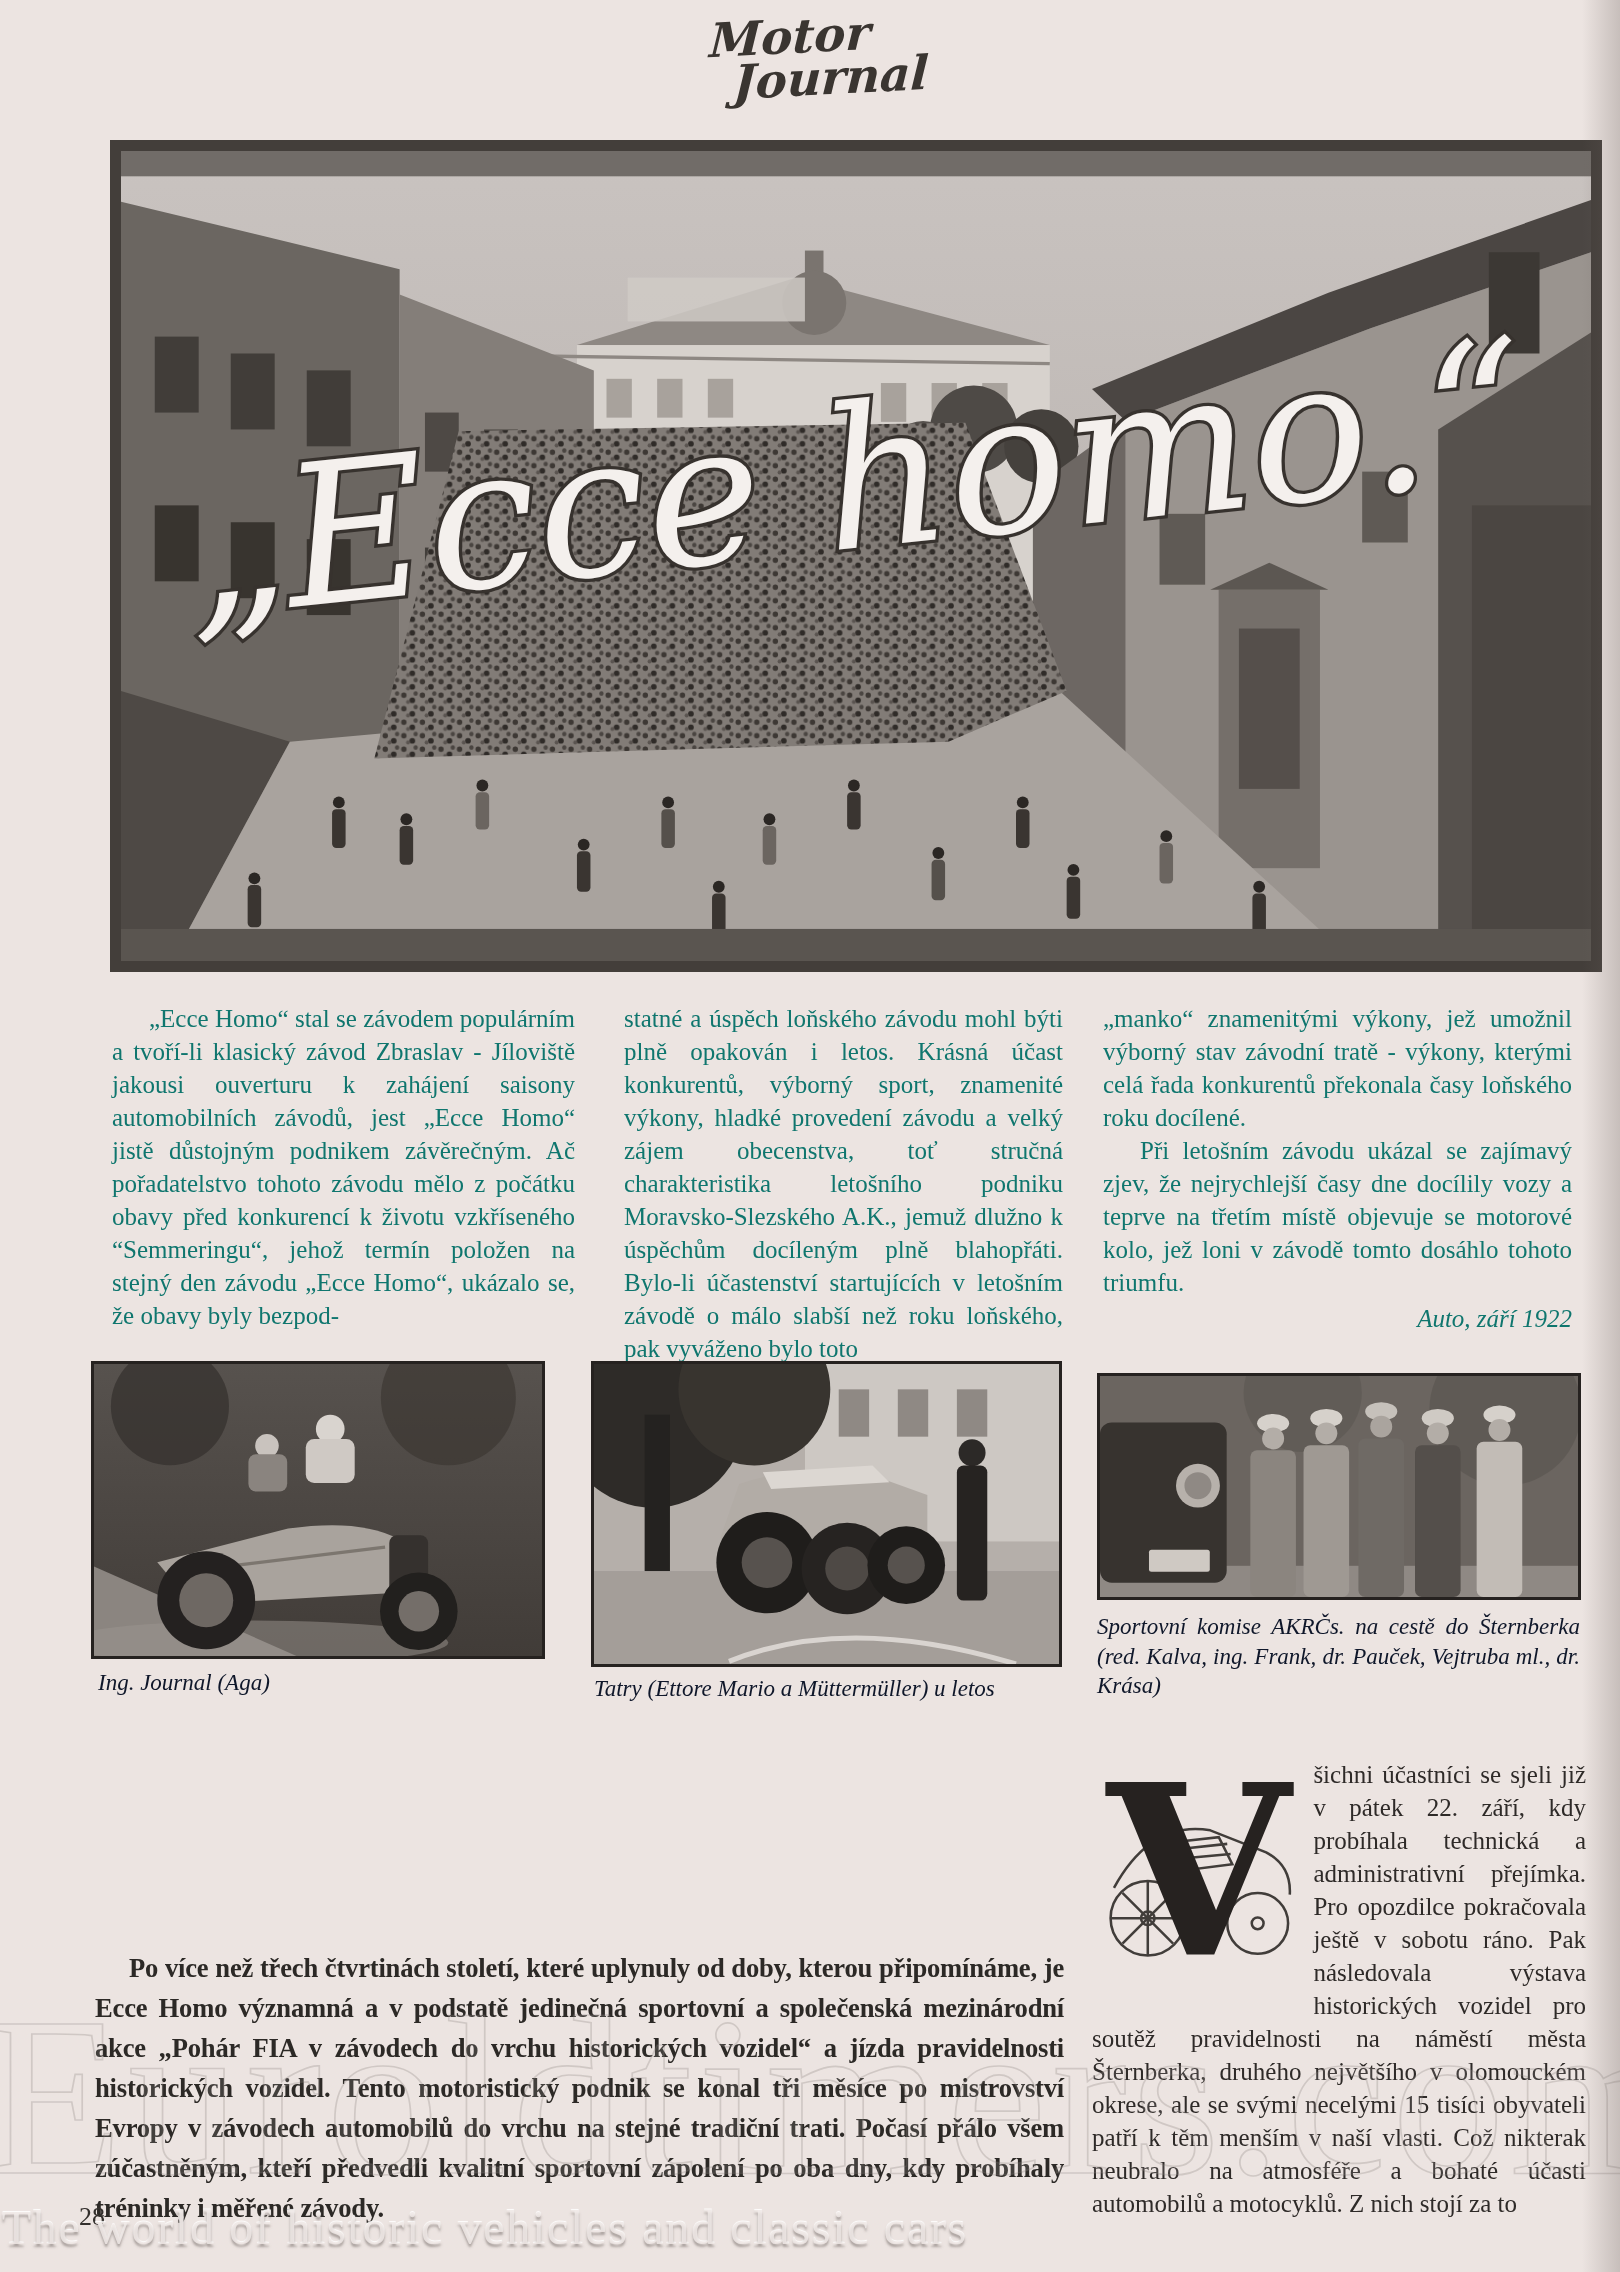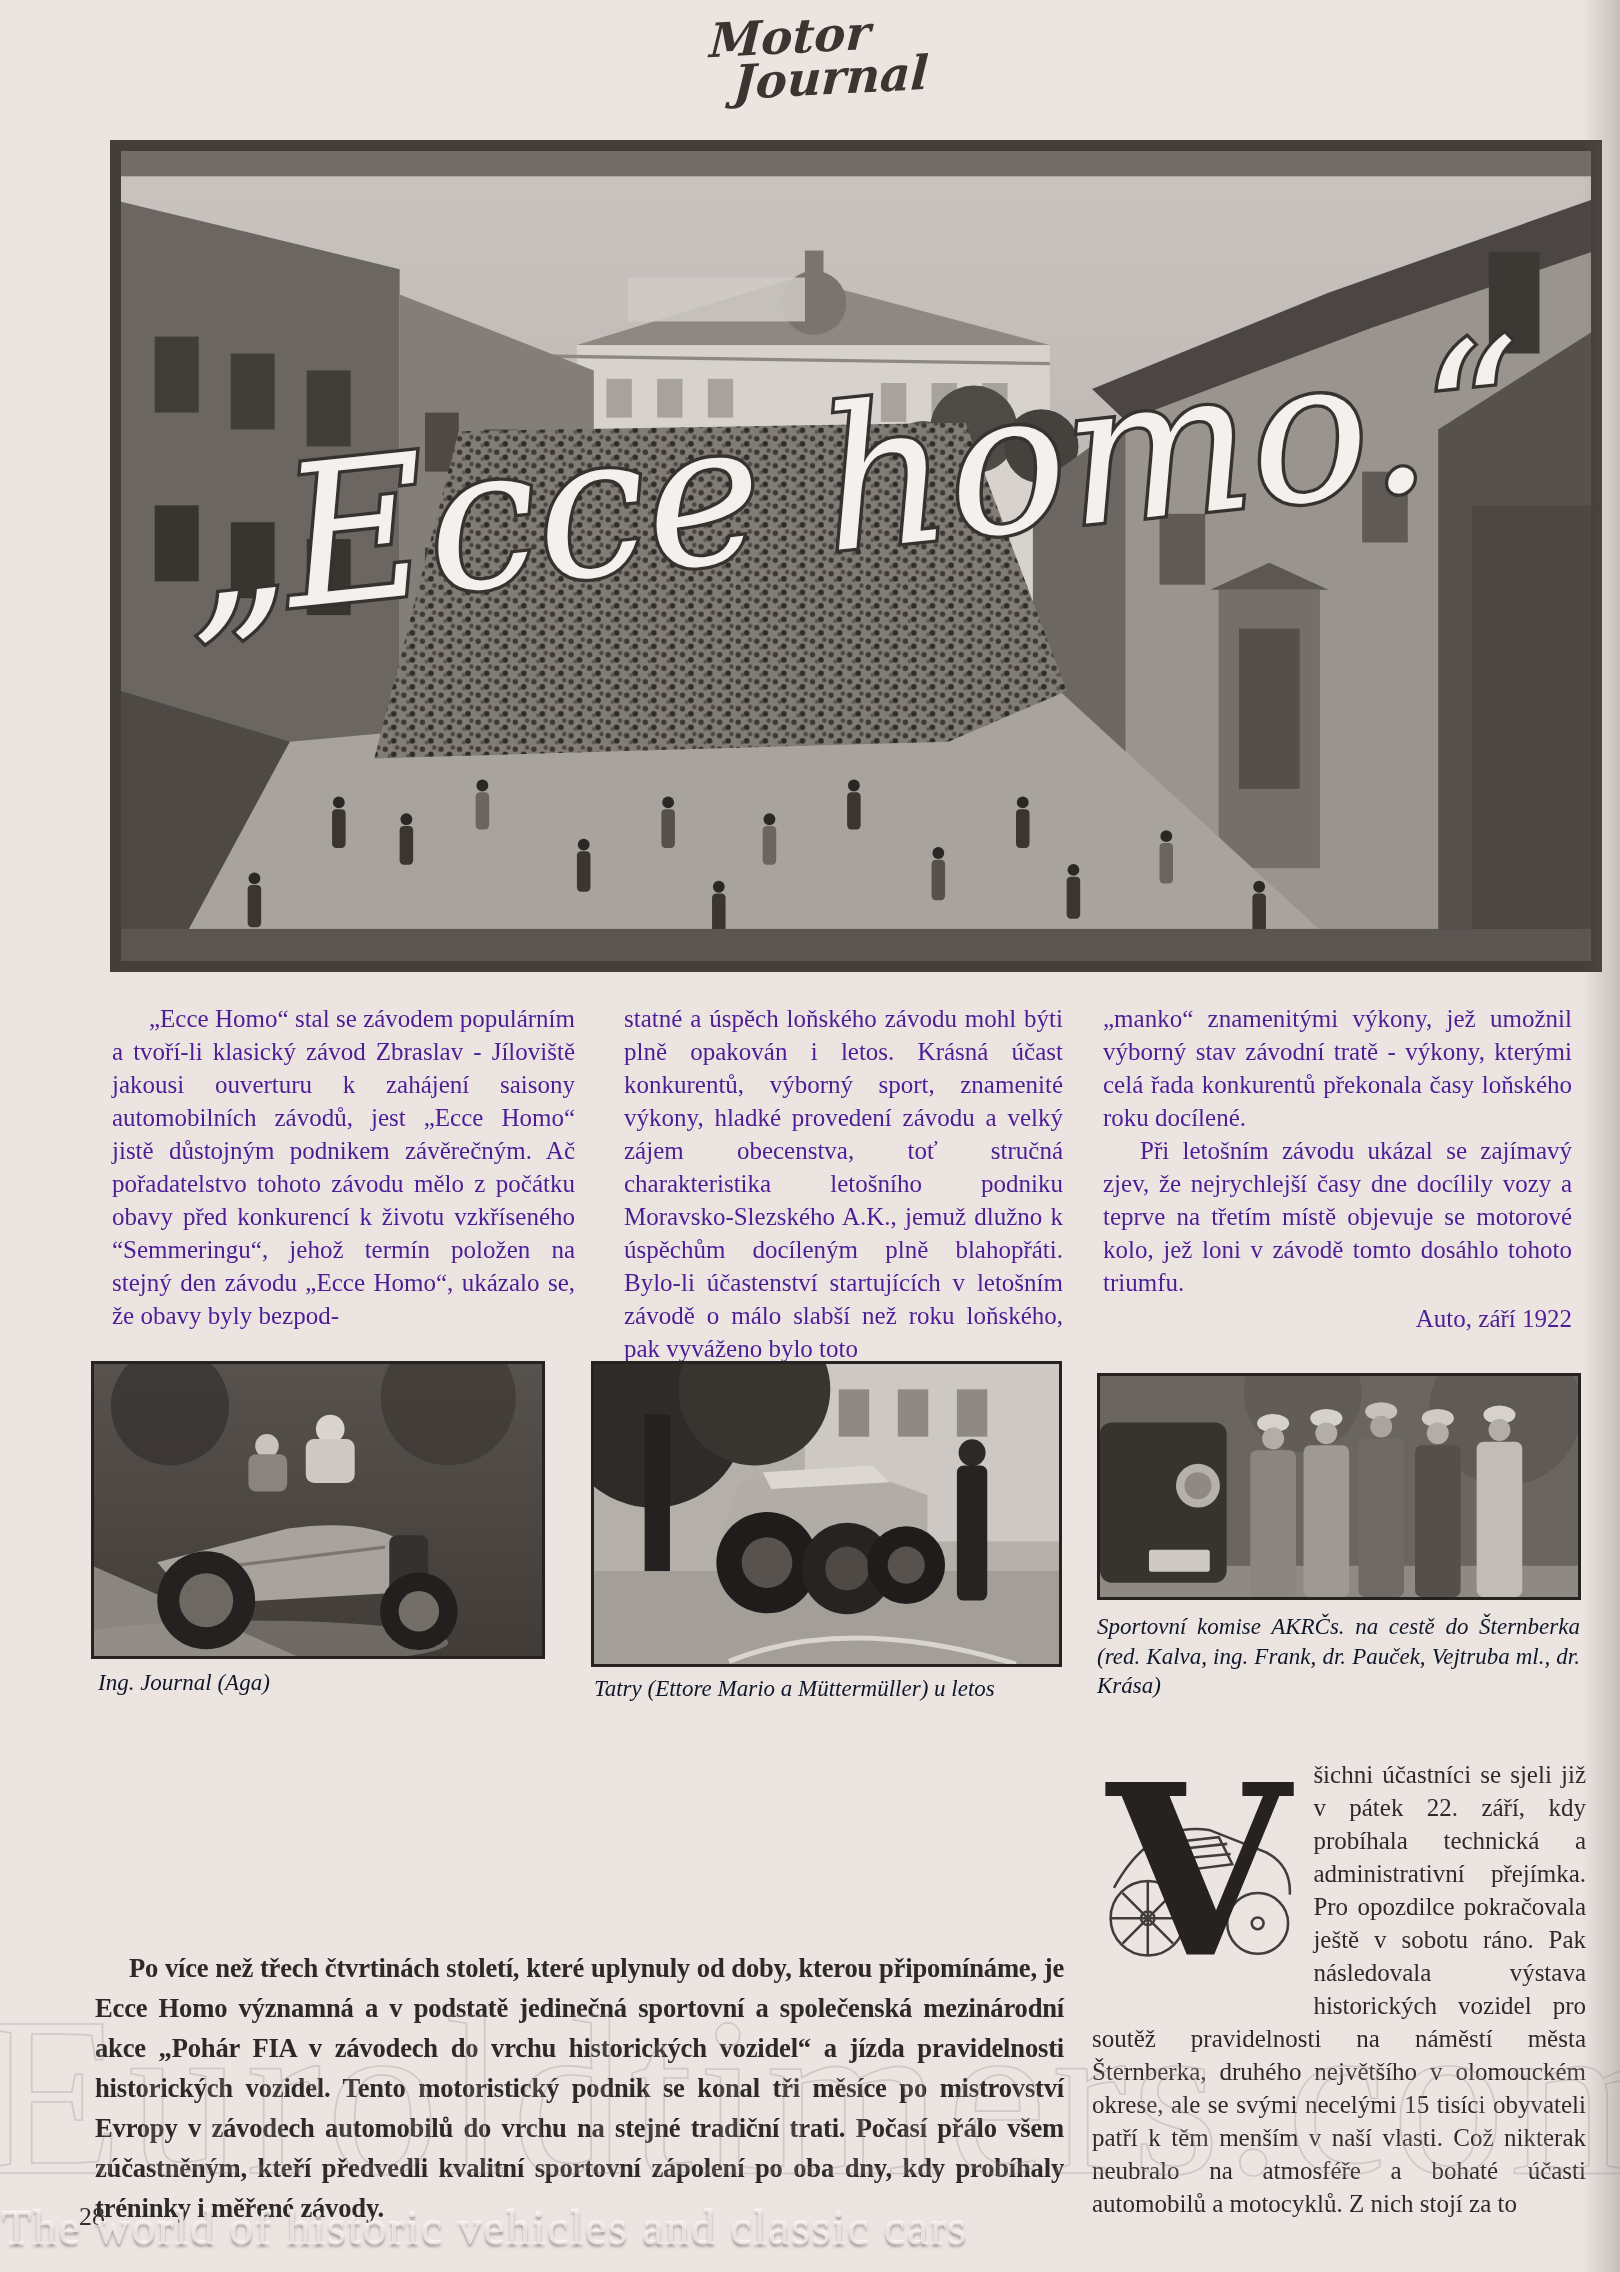--- a/index.html
+++ b/index.html
@@ -17,27 +17,27 @@
   .masthead .l1,.masthead .l2{display:block;font-family:"DejaVu Serif",serif;
     font-style:italic;font-weight:bold;font-size:47px;line-height:46px;
     transform:skewX(-6deg);}
   .masthead .l2{margin-left:22px;margin-top:-3.4px;}
   
   .hero{position:absolute;left:110px;top:140px;width:1470px;height:810px;
     border:11px solid #433e3a;background:#b9b3af;}
   .hero svg{display:block;width:100%;height:100%;}
   
   .col1922{position:absolute;top:1002px;font-size:25px;line-height:33px;
-    text-align:justify;color:#4c1d95;}
+    text-align:justify;color:#0f766e;}
   .c1{left:112px;width:463px;}
   .c2{left:624px;width:439px;}
   .c3{left:1103px;width:469px;}
   .indent{text-indent:37px;}
   .p0{margin:0;}
-  .byline{margin:3.4px 0 0 0;text-align:right;font-size:25px;}
+  .byline{margin:3.4px 0 0 0;text-align:right;font-style:italic;font-size:25px;}
   
   .photo{position:absolute;border:3.4px solid #262220;background:#777;overflow:hidden;}
   .ph1{left:91px;top:1361px;width:448px;height:292px;}
   .ph2{left:591px;top:1361px;width:465px;height:300px;}
   .ph3{left:1097px;top:1373px;width:478px;height:221px;}
   .photo svg{display:block;width:100%;height:100%;}
   .caption{position:absolute;font-style:italic;font-size:23px;line-height:29.5px;
     color:#0f172a;}
   .cap1{left:98px;top:1668px;width:439px;}
   .cap2{left:594px;top:1674px;width:473px;}

